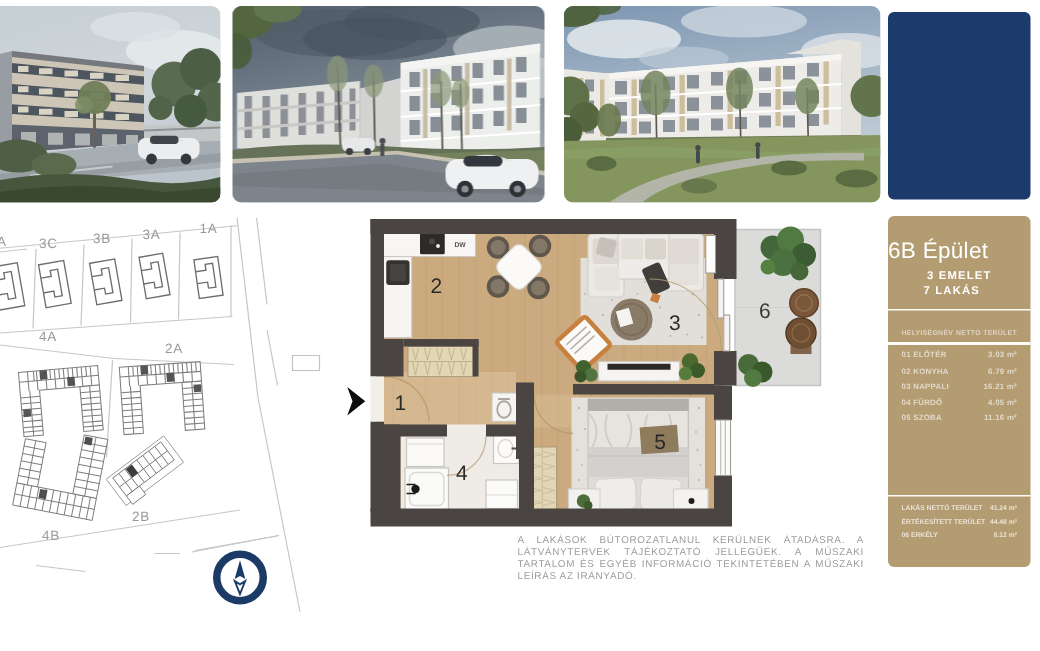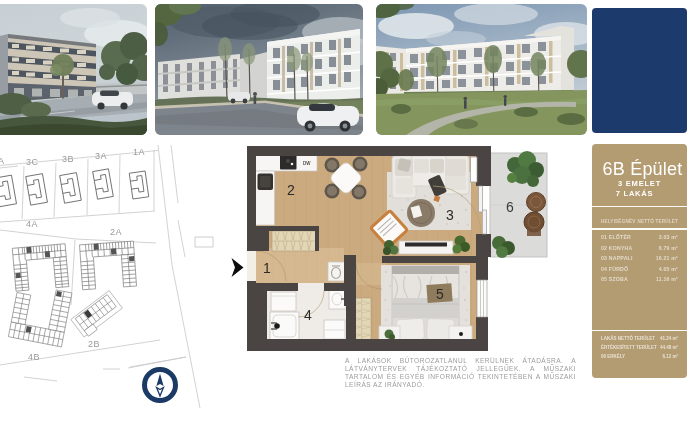--- a/index.html
+++ b/index.html
@@ -340,21 +340,21 @@
     <rect x="128" y="94" width="2.4" height="8" rx="1.1"></rect>
         <circle cx="129.2" cy="92.6" r="1.7"></circle>
   </g>
 </svg>
 </div>
 
 <div class="abs" style="left:592px;top:8px;width:95px;height:125px;background:#1c3a6b;border-radius:4px;"></div>
 
 <div class="abs" style="left:592px;top:144px;width:95px;height:234px;background:#b49c72;border-radius:4px;color:#fff;">
 
-  <div style="position:absolute;left:0;width:101px;top:15px;text-align:center;font-size:18px;letter-spacing:0.2px;">6B Épület</div>
+  <div style="position:absolute;left:0;width:101px;top:15px;font-size:15px;letter-spacing:0.2px;">6B Épület</div>
 
   <div style="position:absolute;left:0;width:95px;top:35px;text-align:center;font-size:7.5px;font-weight:bold;letter-spacing:0.8px;">3 EMELET</div>
 
   <div style="position:absolute;left:0;width:85px;top:45px;text-align:center;font-size:7.5px;font-weight:bold;letter-spacing:0.8px;">7 LAKÁS</div>
 
   <div style="position:absolute;left:0;top:62px;width:95px;height:1px;background:#fdfcf9;"></div>
 
   <div style="position:absolute;left:9px;right:9px;top:75px;font-size:4.6px;font-weight:bold;color:rgba(255,255,255,0.55);letter-spacing:0.2px;white-space:nowrap;">HELYISÉGNÉV<span style="position:absolute;right:0;top:0;">NETTÓ TERÜLET</span></div>
 
   <div style="position:absolute;left:0;top:84px;width:95px;height:1.5px;background:#fdfcf9;"></div>

